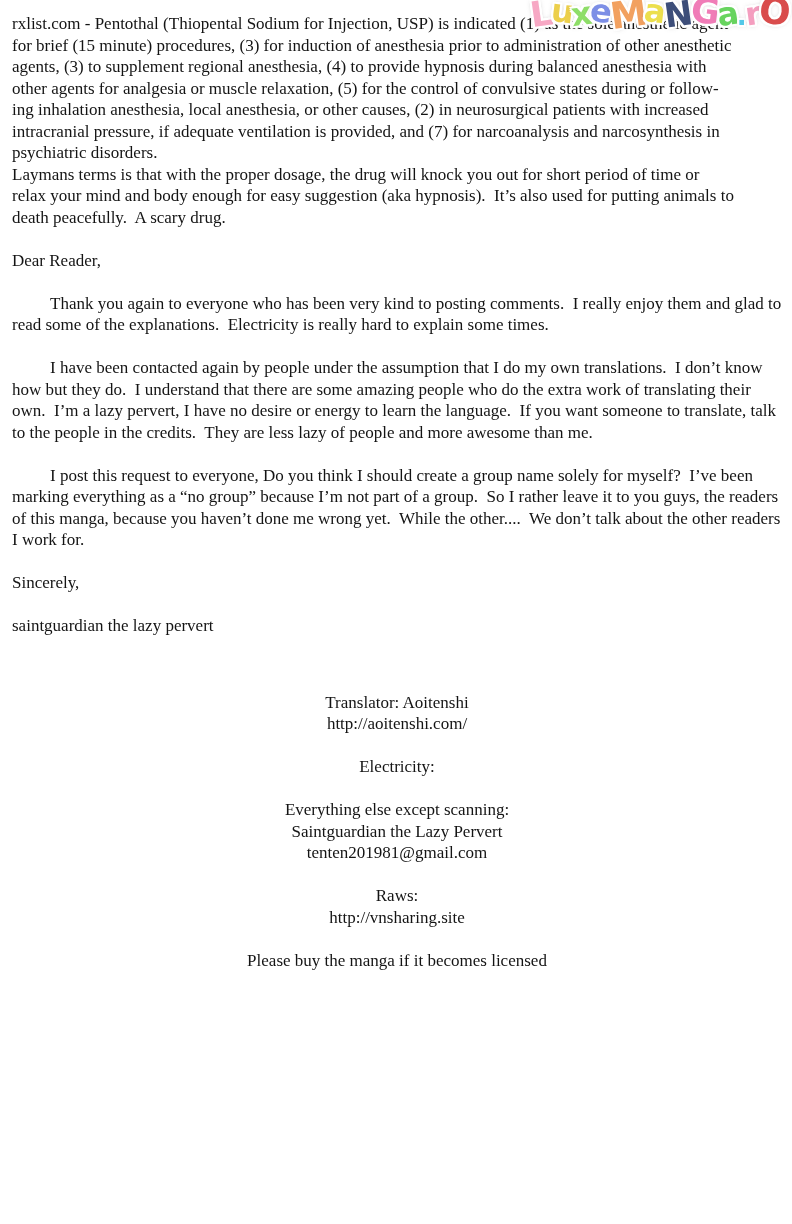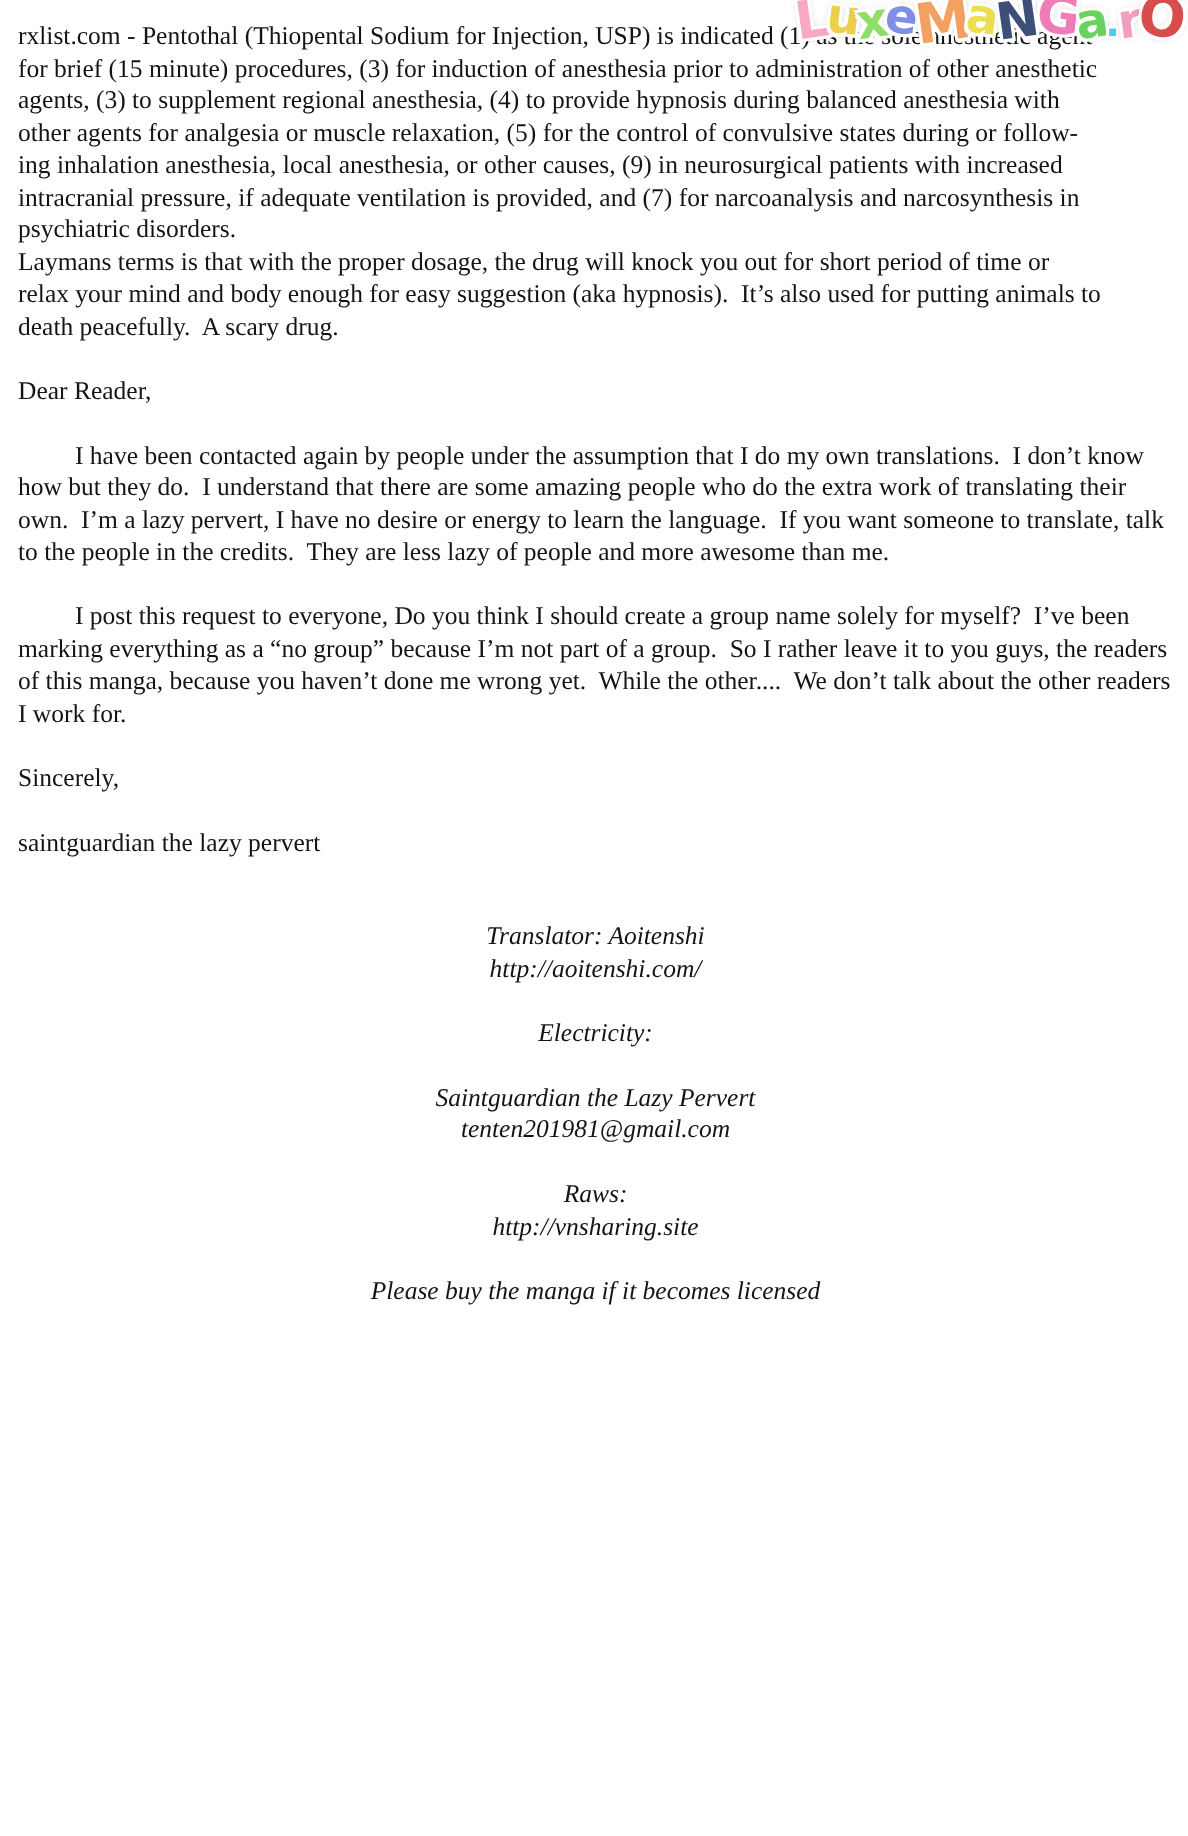--- a/index.html
+++ b/index.html
@@ -19,21 +19,21 @@
 
   
   .header { text-align: left; }
   .header .hline { white-space: pre; }
 
   
   .letter p { margin: 21.5px 0 0 0; }
   .letter p.indent { text-indent: 38px; white-space: pre-wrap; }
 
   
-  .credits { margin-top: 41px; text-align: center; font-style: italic; }
+  .credits { margin-top: 55px; text-align: center; }
   .credit-group { margin-top: 21.5px; }
   .credit-group.first { margin-top: 0; }
   .credits .footer { margin-top: 21.5px; }
 
   
   .wm {
     position: absolute;
     top: 2px;
     right: 4px;
     display: flex;
@@ -78,48 +78,50 @@
     <span style="color: rgb(82, 200, 232);">.</span>
     <span style="color: rgb(244, 158, 191);">r</span>
     <span style="color: rgb(217, 76, 76);">O</span>
   </div>
 
   <div class="header">
     <div class="hline">rxlist.com - Pentothal (Thiopental Sodium for Injection, USP) is indicated (1) as the sole anesthetic agent</div>
     <div class="hline">for brief (15 minute) procedures, (3) for induction of anesthesia prior to administration of other anesthetic</div>
     <div class="hline">agents, (3) to supplement regional anesthesia, (4) to provide hypnosis during balanced anesthesia with</div>
     <div class="hline">other agents for analgesia or muscle relaxation, (5) for the control of convulsive states during or follow-</div>
-    <div class="hline">ing inhalation anesthesia, local anesthesia, or other causes, (9) in neurosurgical patients with increased</div>
+    <div class="hline">ing inhalation anesthesia, local anesthesia, or other causes, (2) in neurosurgical patients with increased</div>
     <div class="hline">intracranial pressure, if adequate ventilation is provided, and (7) for narcoanalysis and narcosynthesis in</div>
     <div class="hline">psychiatric disorders.</div>
   </div>
 
   <div class="header">
     <div class="hline">Laymans terms is that with the proper dosage, the drug will knock you out for short period of time or</div>
     <div class="hline">relax your mind and body enough for easy suggestion (aka hypnosis).  It’s also used for putting animals to</div>
     <div class="hline">death peacefully.  A scary drug.</div>
   </div>
 
   <div class="letter">
     <p>Dear Reader,</p>
+    <p class="indent">Thank you again to everyone who has been very kind to posting comments.  I really enjoy them and glad to read some of the explanations.  Electricity is really hard to explain some times.</p>
     <p class="indent">I have been contacted again by people under the assumption that I do my own translations.  I don’t know how but they do.  I understand that there are some amazing people who do the extra work of translating their own.  I’m a lazy pervert, I have no desire or energy to learn the language.  If you want someone to translate, talk to the people in the credits.  They are less lazy of people and more awesome than me.</p>
     <p class="indent">I post this request to everyone, Do you think I should create a group name solely for myself?  I’ve been marking everything as a “no group” because I’m not part of a group.  So I rather leave it to you guys, the readers of this manga, because you haven’t done me wrong yet.  While the other....  We don’t talk about the other readers I work for.</p>
     <p>Sincerely,</p>
     <p>saintguardian the lazy pervert</p>
   </div>
 
   <div class="credits">
     <div class="credit-group first">
       <div>Translator: Aoitenshi</div>
       <div>http://aoitenshi.com/</div>
     </div>
     <div class="credit-group">
       <div>Electricity:</div>
     </div>
     <div class="credit-group">
+      <div>Everything else except scanning:</div>
       <div>Saintguardian the Lazy Pervert</div>
       <div>tenten201981@gmail.com</div>
     </div>
     <div class="credit-group">
       <div>Raws:</div>
       <div>http://vnsharing.site</div>
     </div>
     <div class="footer">Please buy the manga if it becomes licensed</div>
   </div>
 

